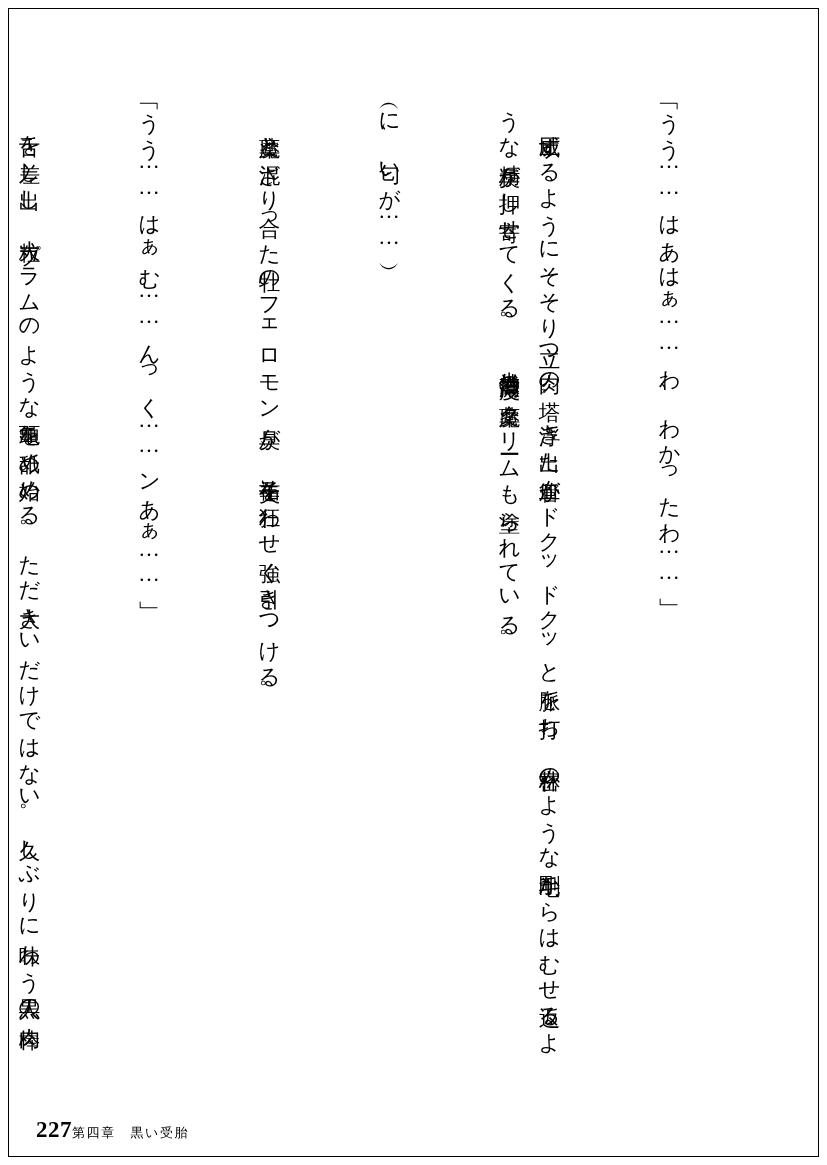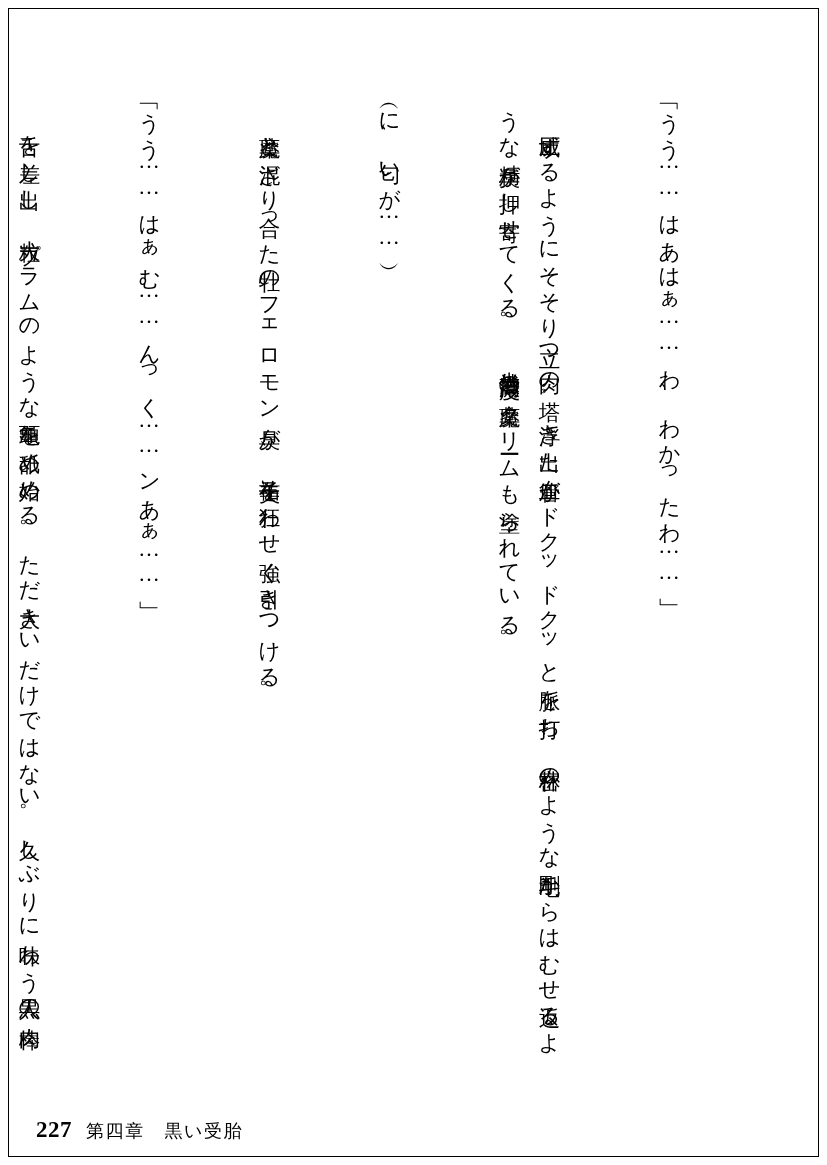--- a/index.html
+++ b/index.html
@@ -50,29 +50,29 @@
     display: block;
     text-indent: 0;
   }
   
   #footer {
     position: absolute;
     left: 36px;
     bottom: 22px;
     display: flex;
     align-items: baseline;
-    gap: 14px;
+    gap: 0;
   }
   #footer .page-number {
     font-size: 23px;
     font-weight: bold;
     letter-spacing: 0.5px;
   }
   #footer .chapter {
-    font-size: 18px;
+    font-size: 13px;
     letter-spacing: 1.6px;
   }
 </style>
 </head>
 <body>
 
 <div id="page">
 
   <div id="page-frame"></div>
 

